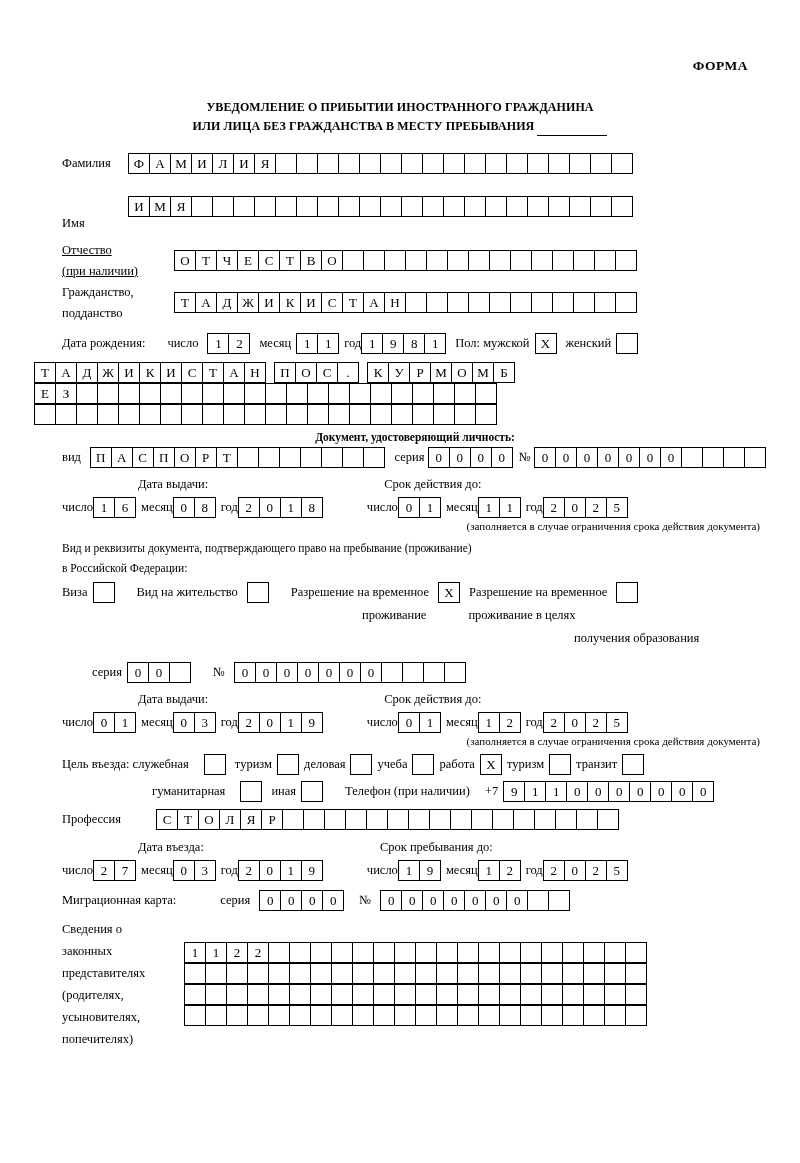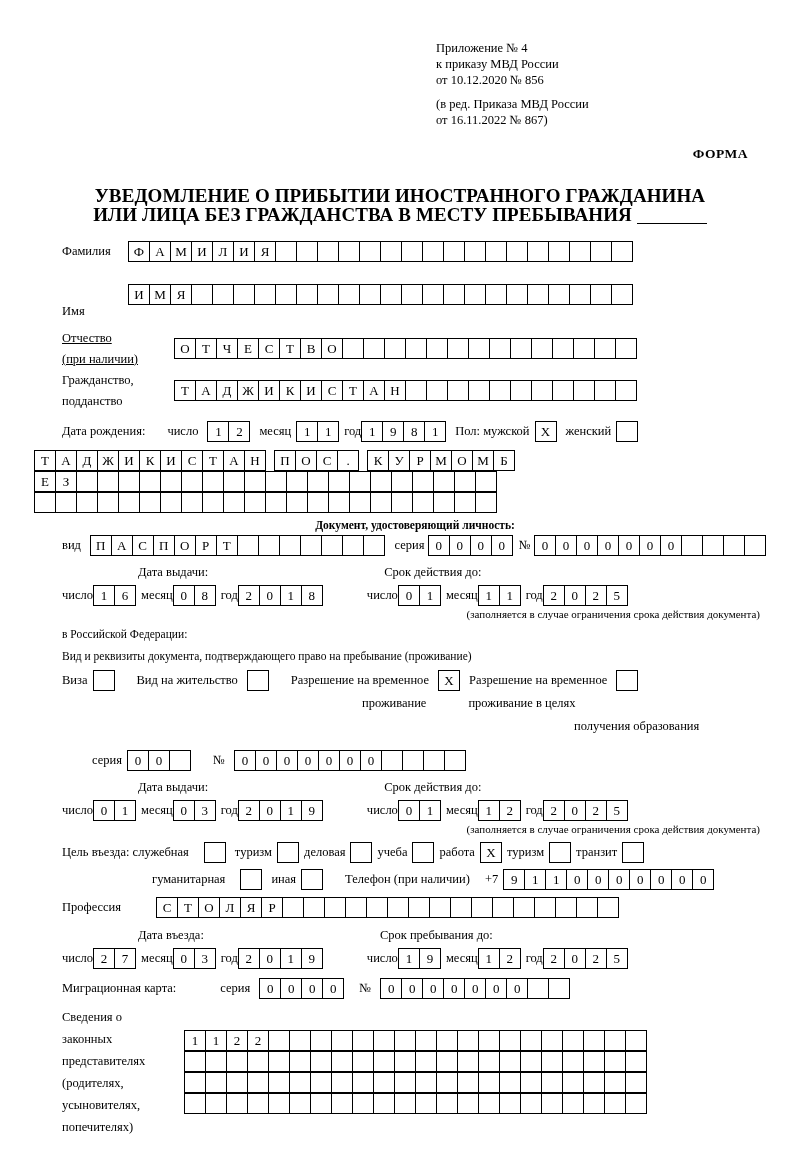--- a/index.html
+++ b/index.html
@@ -33,21 +33,21 @@
     font-weight:bold;
     font-size:13.5px;
     letter-spacing:.5px;
     margin-top:18px;
     margin-right:18px;
   }
 
   .title{
     text-align:center;
     font-weight:bold;
-    font-size:19px;
+    font-size:12px;
     line-height:19px;
     margin-top:24px;
     letter-spacing:.1px;
   }
   .title .ul{
     display:inline-block;
     width:70px;
     border-bottom:1px solid #000;
     vertical-align:bottom;
     height:13px;
@@ -112,28 +112,20 @@
   .note{
     font-size:11.5px;
   }
   .stack{display:flex;flex-direction:column;}
 </style>
 </head>
 <body>
 
 <div class="page">
 
-  <div class="hdr">
-    <div class="l">Приложение № 4</div>
-    <div class="l">к приказу МВД России</div>
-    <div class="l">от 10.12.2020 № 856</div>
-    <div class="gap"></div>
-    <div class="l">(в ред. Приказа МВД России</div>
-    <div class="l">от 16.11.2022 № 867)</div>
-  </div>
   <div class="forma">ФОРМА</div>
 
   <div class="title">
     <div>УВЕДОМЛЕНИЕ О ПРИБЫТИИ ИНОСТРАННОГО ГРАЖДАНИНА</div>
     <div><span>ИЛИ ЛИЦА БЕЗ ГРАЖДАНСТВА В МЕСТУ ПРЕБЫВАНИЯ</span> <span class="ul"></span></div>
   </div>
 
 
   <div class="row" style="margin-top:16px;">
     <div class="lbl" style="width:66px;margin-left:28px;">Фамилия</div>
@@ -460,22 +452,22 @@
     <div class="cells" id="doc-valid-year">
         <div class="c">2</div>
         <div class="c">0</div>
         <div class="c">2</div>
         <div class="c">5</div>
       </div>
   </div>
 
   <div class="right-note">(заполняется в случае ограничения срока действия документа)</div>
 
+  <div class="note" style="margin-top:10px;margin-left:28px;">Вид и реквизиты документа, подтверждающего право на пребывание (проживание)</div>
   <div class="note" style="margin-top:8px;margin-left:28px;">в Российской Федерации:</div>
-  <div class="note" style="margin-top:10px;margin-left:28px;">Вид и реквизиты документа, подтверждающего право на пребывание (проживание)</div>
 
   <div class="row inline" style="margin-top:7px;margin-left:28px;">
     <div class="lbl">Виза</div>
     <div class="sp4"></div>
     <div class="box"></div>
     <div class="sp20"></div>
     <div class="lbl">Вид на жительство</div>
     <div class="sp8"></div>
     <div class="box"></div>
     <div class="sp20"></div>

